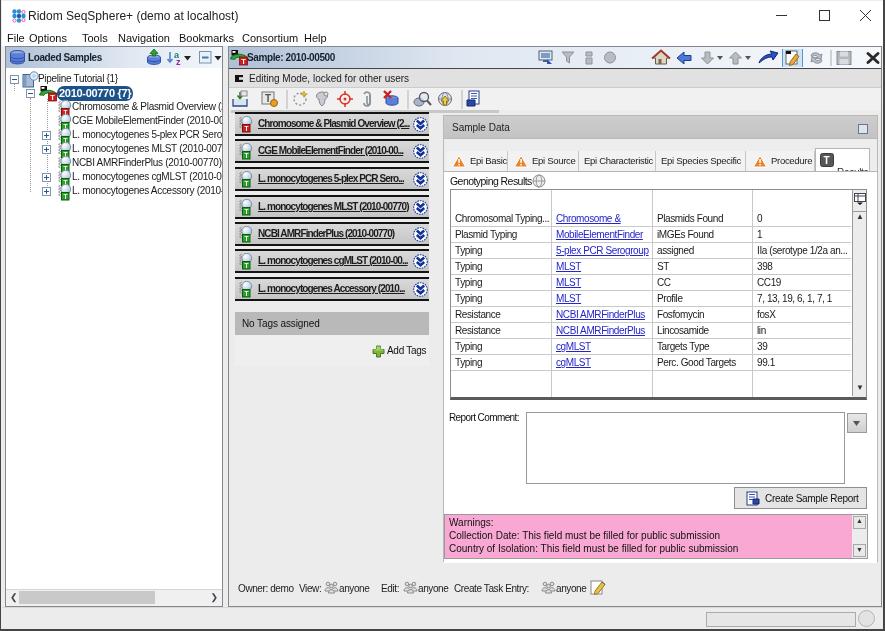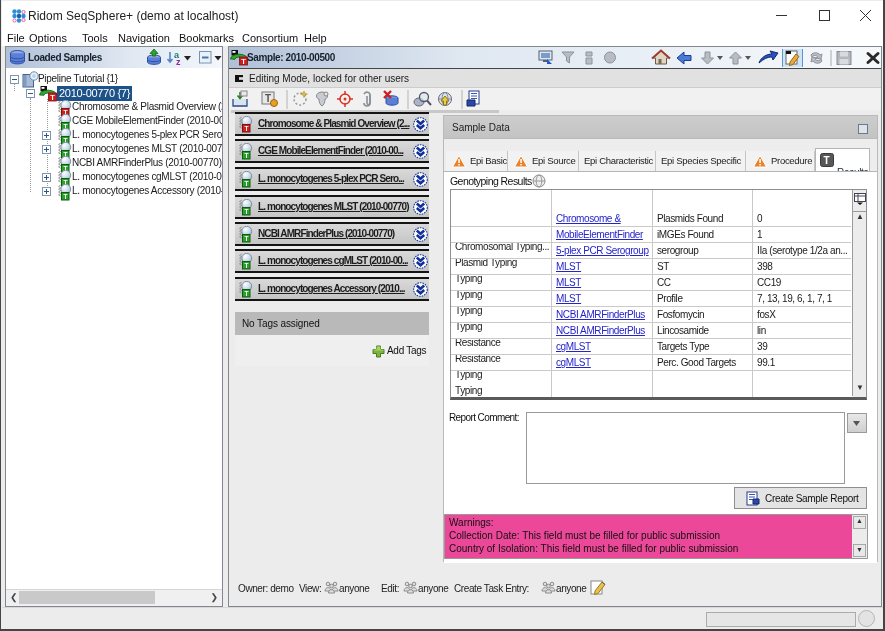--- a/index.html
+++ b/index.html
@@ -8,21 +8,21 @@
 #win{position:absolute;left:0;top:0;width:885px;height:631px;background:#ececec;border-left:1px solid #454545;border-right:2px solid #454545;box-sizing:border-box;}
 #titlebar{left:1px;top:1px;width:881px;height:29px;background:#ffffff;}
 #menubar{left:1px;top:30px;width:881px;height:16px;background:#ffffff;}
 .menuitem{position:absolute;top:2px;font-size:11px;color:#111;}
 .panel{position:absolute;border:1px solid #828790;box-sizing:border-box;background:#fff;}
 .phead{position:absolute;left:0;top:0;right:0;height:21px;background:linear-gradient(to right,#afc0d7,#dfe7f1 55%,#f3f7fb);border-bottom:1px solid #7f8996;}
 .ptitle{position:absolute;top:5px;font-size:10px;font-weight:bold;letter-spacing:-0.4px;color:#17202c;white-space:nowrap;}
 #lpanel{left:4px;top:46px;width:218px;height:561px;}
 #ltree{position:absolute;left:0;top:21px;right:0;bottom:16px;background:#fff;overflow:hidden;}
 .trow{position:absolute;left:0;height:14px;font-size:10px;letter-spacing:-0.3px;color:#1a1a1a;white-space:nowrap;}
-.sel{background:#1d5289;color:#fff;font-weight:normal;font-size:11px;letter-spacing:-0.3px;padding:0 2px;}
+.sel{background:#1d5289;color:#fff;font-weight:bold;font-size:11px;letter-spacing:-0.3px;padding:0 2px;border-radius:7px;}
 .expander{position:absolute;width:9px;height:9px;background:#fff;border:1px solid #7e96b4;box-sizing:border-box;}
 .expander:before{content:"";position:absolute;left:1px;top:3px;width:5px;height:1px;background:#33567e;}
 .expander.plus:after{content:"";position:absolute;left:3px;top:1px;width:1px;height:5px;background:#33567e;}
 #lhscroll{position:absolute;left:0;bottom:0;right:0;height:16px;background:#f0f0f0;border-top:1px solid #d5d5d5;}
 .sarrow{position:absolute;font-size:9px;color:#444;top:2px;}
 #lthumb{position:absolute;left:13px;top:1px;width:136px;height:13px;background:#c9c9c9;}
 #rpanel{left:227px;top:46px;width:654px;height:561px;background:#ececec;}
 #rphead{position:absolute;left:0;top:0;right:0;height:21px;background:linear-gradient(to right,#afc0d7,#dfe7f1 35%,#f6f9fc);border-bottom:1px solid #454545;}
 #editbar{position:absolute;left:0;top:22px;right:0;height:18px;background:#e1e1e1;border-bottom:1px solid #cccccc;}
 #editbar span{position:absolute;left:20px;top:4px;font-size:10px;color:#1a1a1a;}
@@ -36,34 +36,34 @@
 #addtags{position:absolute;left:152px;top:10px;font-size:10px;letter-spacing:-0.3px;color:#111;}
 #sdp{position:absolute;left:214px;top:68px;width:435px;height:447px;background:#ededed;border:1px solid #b9b9b9;box-sizing:border-box;}
 #sdhead{position:absolute;left:0;top:0;right:0;height:22px;background:linear-gradient(#cdcdcd,#c3c3c3);border-bottom:1px solid #bababa;}
 #sdhead span{position:absolute;left:8px;top:6px;font-size:10px;color:#222;}
 #sdmax{position:absolute;right:9px;top:8px;width:8px;height:8px;border:1px solid #68798c;background:#dfe4ea;}
 .tab{position:absolute;top:35px;height:21px;background:#f2f2f2;border-right:1px solid #c6c6c6;box-sizing:border-box;font-size:9.5px;letter-spacing:-0.3px;color:#222;white-space:nowrap;}
 #tabsel{position:absolute;top:32px;height:24px;background:#fff;border:1px solid #b5b5b5;border-bottom:none;box-sizing:border-box;font-size:10px;letter-spacing:-0.3px;color:#1a2a3a;white-space:nowrap;}
 #sdcontent{position:absolute;left:0px;top:55px;width:433px;height:391px;background:#fff;border-top:1px solid #b5b5b5;}
 #gtable{position:absolute;left:6px;top:17px;width:417px;height:211px;border:1px solid #8e8e8e;background:#fff;box-sizing:border-box;border-bottom:3px solid #5a5a5a;}
 .throw{position:absolute;left:0;width:400px;height:16px;border-bottom:1px solid #c9c9c9;font-size:10px;letter-spacing:-0.4px;color:#1a1a1a;box-sizing:border-box;}
-.c1{position:absolute;left:4px;top:2px;white-space:nowrap;margin-top:28px;}
+.c1{position:absolute;left:4px;top:2px;white-space:nowrap;}
 .c2{position:absolute;left:105px;top:2px;white-space:nowrap;}
 .c3{position:absolute;left:206px;top:2px;white-space:nowrap;}
 .c4{position:absolute;left:306px;top:2px;white-space:nowrap;}
 .link{color:#2424cc;text-decoration:underline;}
 .vline{position:absolute;top:0;width:1px;background:#c9c9c9;}
 #thead{position:absolute;left:0;top:0;width:400px;height:21px;border-bottom:1px solid #9a9a9a;background:#fdfdfd;font-size:10px;letter-spacing:-0.2px;color:#222;}
 #tscrollcol{position:absolute;right:0;top:0;width:14px;height:206px;background:#ececec;border-left:1px solid #9a9a9a;box-sizing:border-box;}
 #rclabel{position:absolute;left:5px;top:240px;font-size:10px;letter-spacing:-0.6px;color:#111;}
 #rcarea{position:absolute;left:82px;top:240px;width:317px;height:70px;background:#fff;border:1px solid #9a9a9a;}
 #rcdrop{position:absolute;left:403px;top:241px;width:20px;height:20px;background:linear-gradient(#e8e8e8,#cfcfcf);border:1px solid #9a9a9a;box-sizing:border-box;}
 #csrbtn{position:absolute;left:290px;top:315px;width:133px;height:22px;background:#e4e4e4;border:1px solid #8f8f8f;box-sizing:border-box;}
 #csrbtn span{position:absolute;left:30px;top:5px;font-size:10px;letter-spacing:-0.3px;color:#111;white-space:nowrap;}
-#warnbox{position:absolute;left:0px;top:342px;width:424px;height:45px;background:#ec4899;border:1px solid #9a9a9a;box-sizing:border-box;font-size:10px;color:#111;}
+#warnbox{position:absolute;left:0px;top:342px;width:424px;height:45px;background:#f9a8d4;border:1px solid #9a9a9a;box-sizing:border-box;font-size:10px;color:#111;}
 .warnline{position:absolute;left:4px;white-space:nowrap;}
 #ownerline{position:absolute;left:0px;top:536px;font-size:10px;letter-spacing:-0.4px;color:#222;width:654px;}
 #statusbar{left:1px;top:607px;width:881px;height:22px;background:#ececec;border-top:1px solid #d8d8d8;}
 #progress{position:absolute;left:704px;top:4px;width:148px;height:13px;background:#e6e6e6;border:1px solid #ababab;}
 #pcircle{position:absolute;left:856px;top:2px;width:15px;height:15px;border-radius:50%;border:1px solid #b5b5b5;background:#e3e3e3;}
 #botline{left:0;top:629px;width:883px;height:2px;background:#454545;}
 </style>
 </head>
 <body>
 <div id="win">
@@ -601,21 +601,21 @@
             </div>
 <div class="throw" style="top:37px">
               <span class="c1">Plasmid Typing</span>
               <span class="c2 link">MobileElementFinder</span>
               <span class="c3">iMGEs Found</span>
               <span class="c4">1</span>
             </div>
 <div class="throw" style="top:53px">
               <span class="c1">Typing</span>
               <span class="c2 link">5-plex PCR Serogroup</span>
-              <span class="c3">serogroup</span>
+              <span class="c3">assigned</span>
               <span class="c4">IIa (serotype 1/2a an...</span>
             </div>
 <div class="throw" style="top:69px">
               <span class="c1">Typing</span>
               <span class="c2 link">MLST</span>
               <span class="c3">ST</span>
               <span class="c4">398</span>
             </div>
 <div class="throw" style="top:85px">
               <span class="c1">Typing</span>

